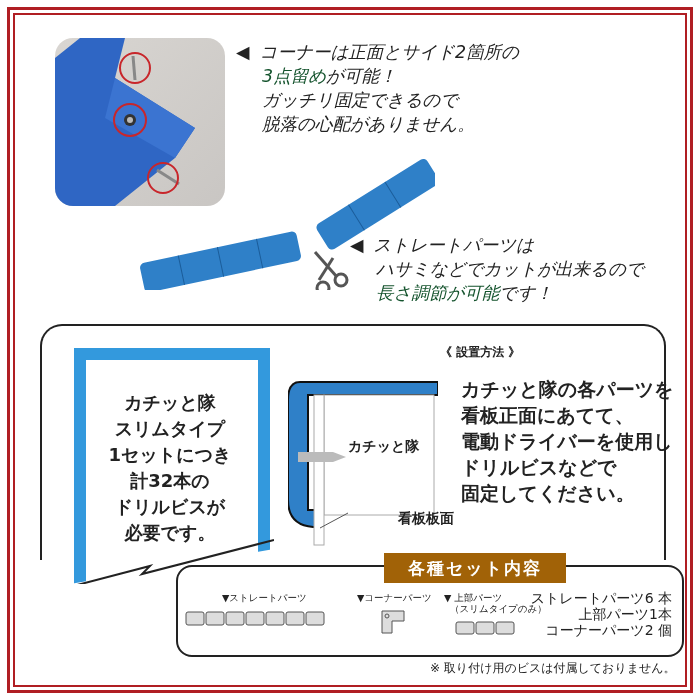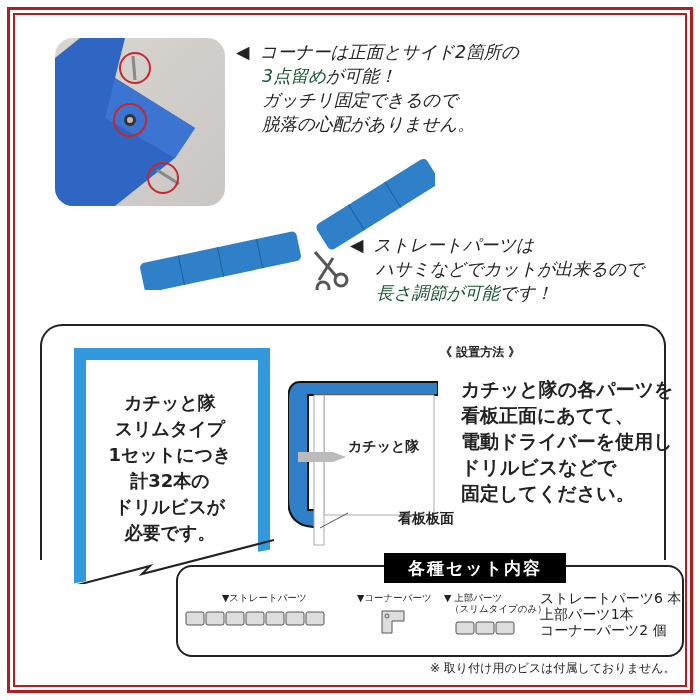--- a/index.html
+++ b/index.html
@@ -16,24 +16,24 @@
   .note-line { display: block; font-style: italic; }
   .indent { padding-left: 26px; }
   .tri { display: inline-block; width: 18px; }
   .panel { left: 40px; top: 324px; width: 626px; height: 236px; border: 2px solid #222; border-radius: 22px 22px 0 0; border-bottom: none; background:#fff; }
   .wall { left: 70px; top: 344px; width: 204px; height: 240px; }
   .wall-text { left: 90px; top: 390px; width: 160px; text-align: center; font-size: 18px; font-weight: bold; line-height: 26px; }
   .method-title { left: 440px; top: 344px; font-size: 12px; font-weight: bold; }
   .method-body { left: 440px; top: 376px; font-size: 19px; font-weight: bold; line-height: 26px; white-space: nowrap; margin-left: 21px; }
   .diagram { left: 288px; top: 370px; width: 150px; height: 185px; }
   .set-box { left: 176px; top: 565px; width: 508px; height: 92px; border: 2px solid #222; border-radius: 16px; background: #fff; }
-  .set-title { left: 384px; top: 553px; width: 182px; height: 30px; background: #000000; color: #fff; text-align: center; font-size: 17px; font-weight: bold; line-height: 30px; letter-spacing: 2px; }
+  .set-title { left: 384px; top: 553px; width: 182px; height: 30px; background: #a16207; color: #fff; text-align: center; font-size: 17px; font-weight: bold; line-height: 30px; letter-spacing: 2px; }
   .lbl { font-size: 9.5px; white-space: nowrap; }
   .counts { left: 540px; top: 590px; font-size: 14px; line-height: 16px; white-space: nowrap; }
-  .counts .row { display: flex; justify-content: flex-start; width: 132px; }
+  .counts .row { display: flex; justify-content: flex-end; width: 132px; }
   .footnote { left: 430px; top: 660px; font-size: 12px; white-space: nowrap; }
 </style>
 </head>
 <body>
 
 <div class="frame-outer"></div>
 <div class="frame-inner"></div>
 
 <div class="abs photo">
   <svg width="170" height="168" viewBox="0 0 170 168">

